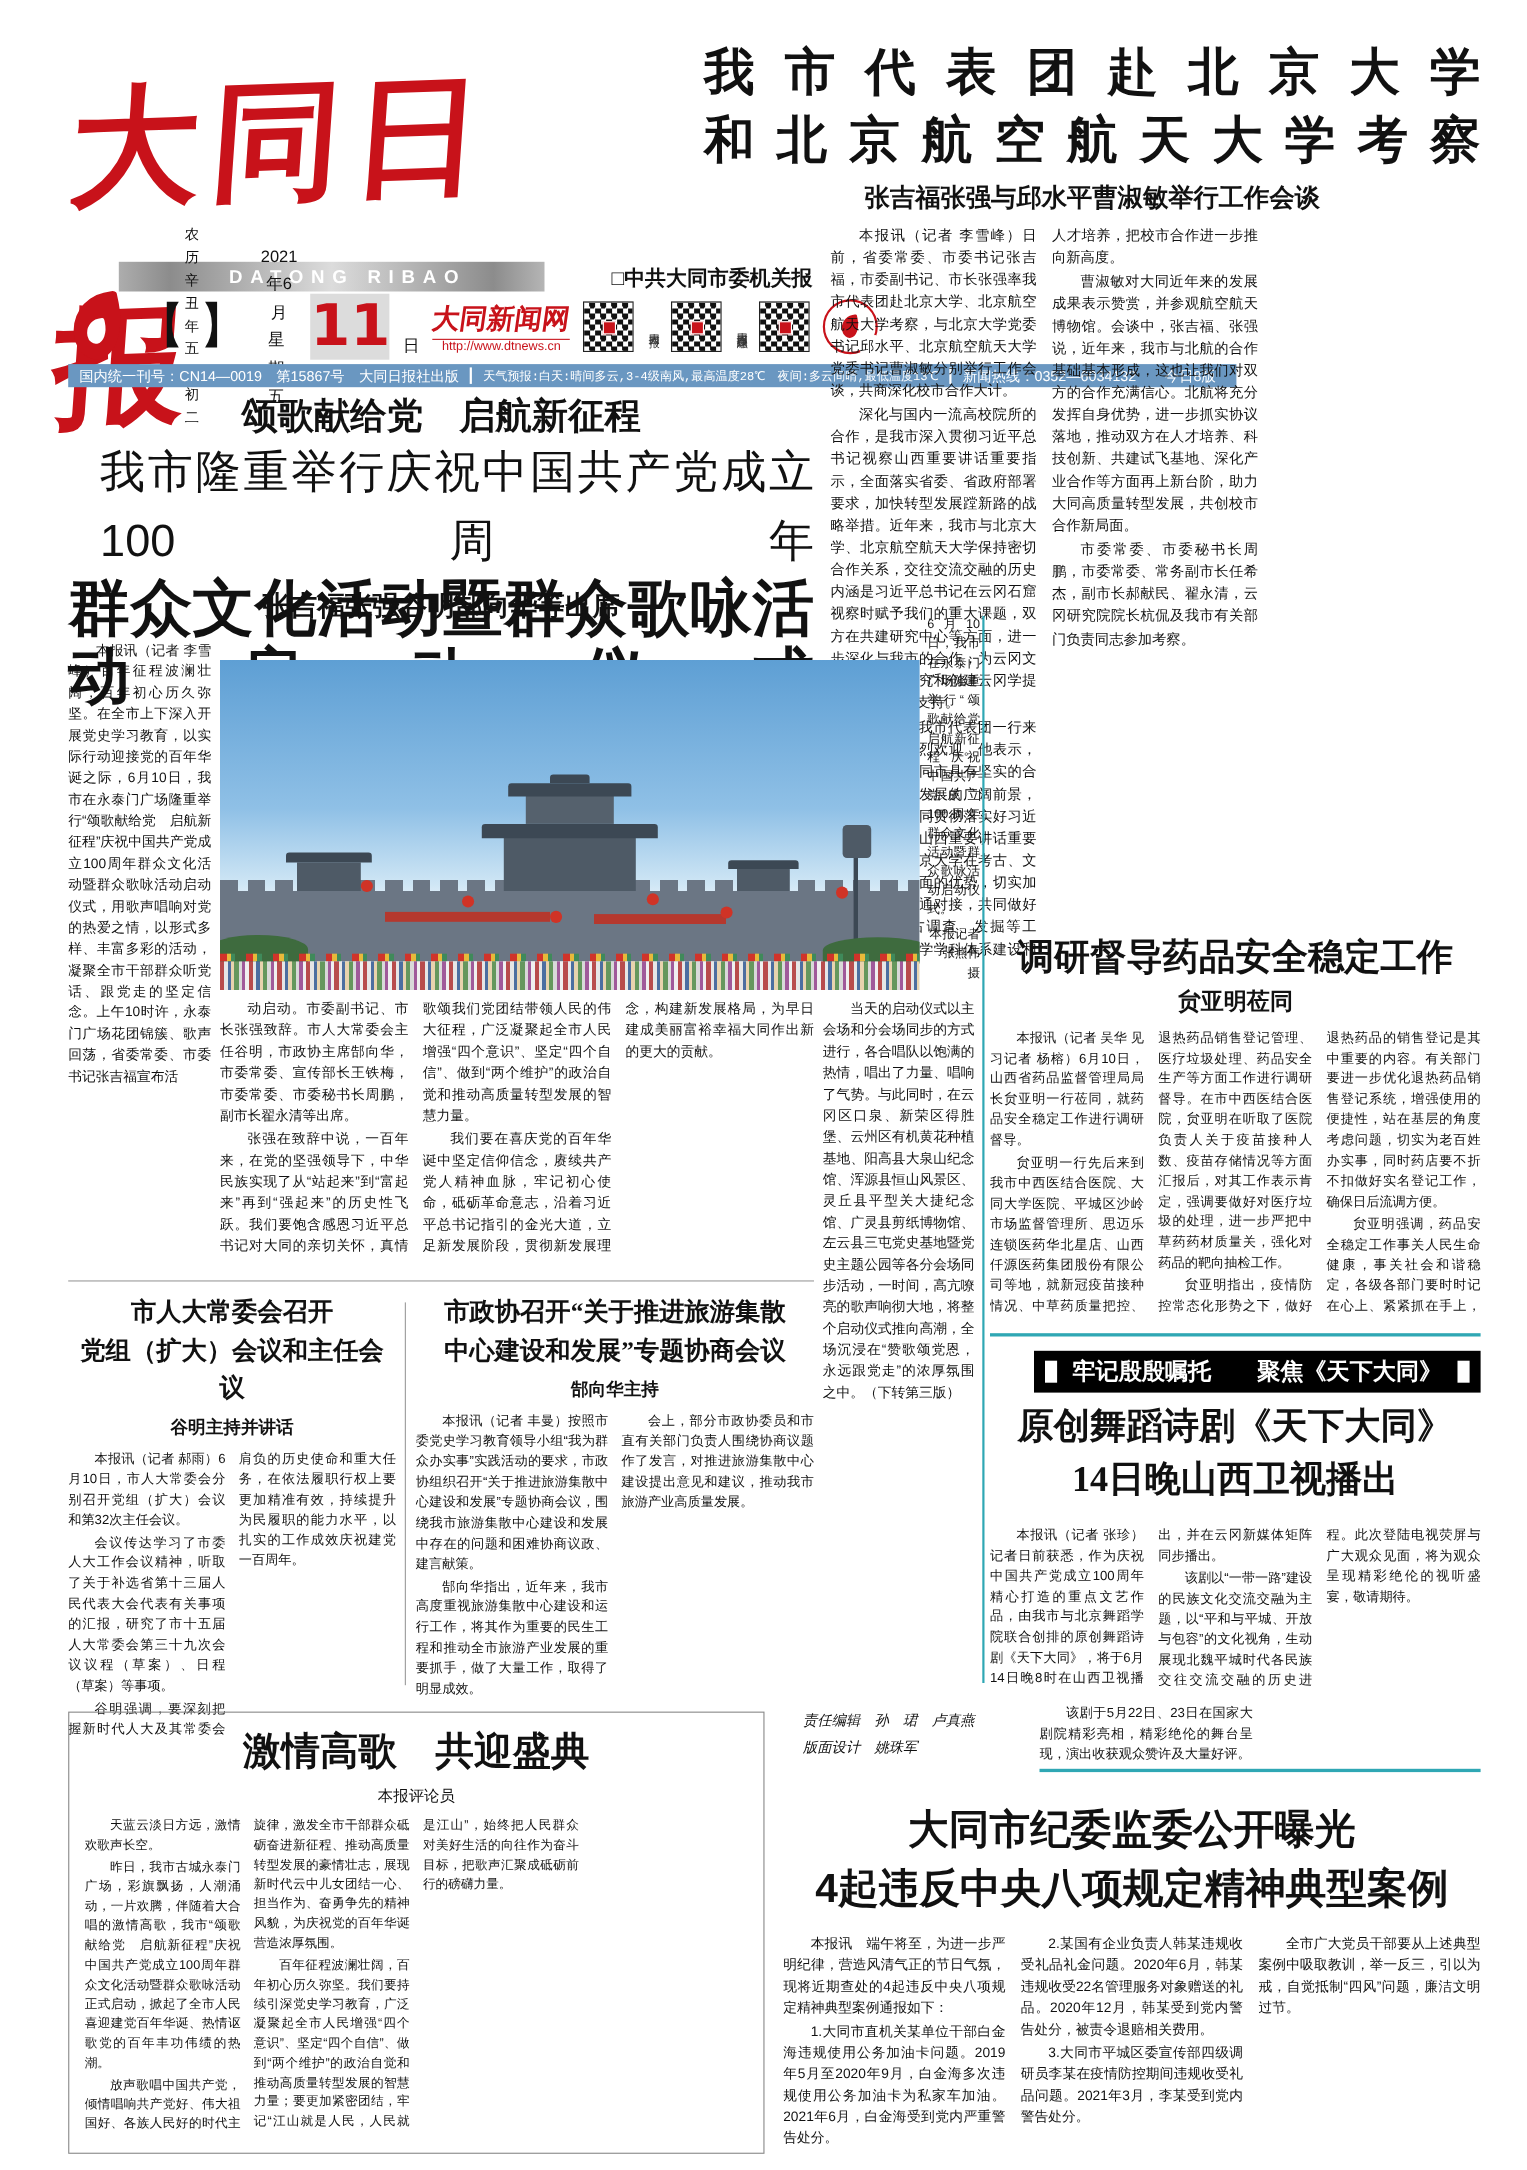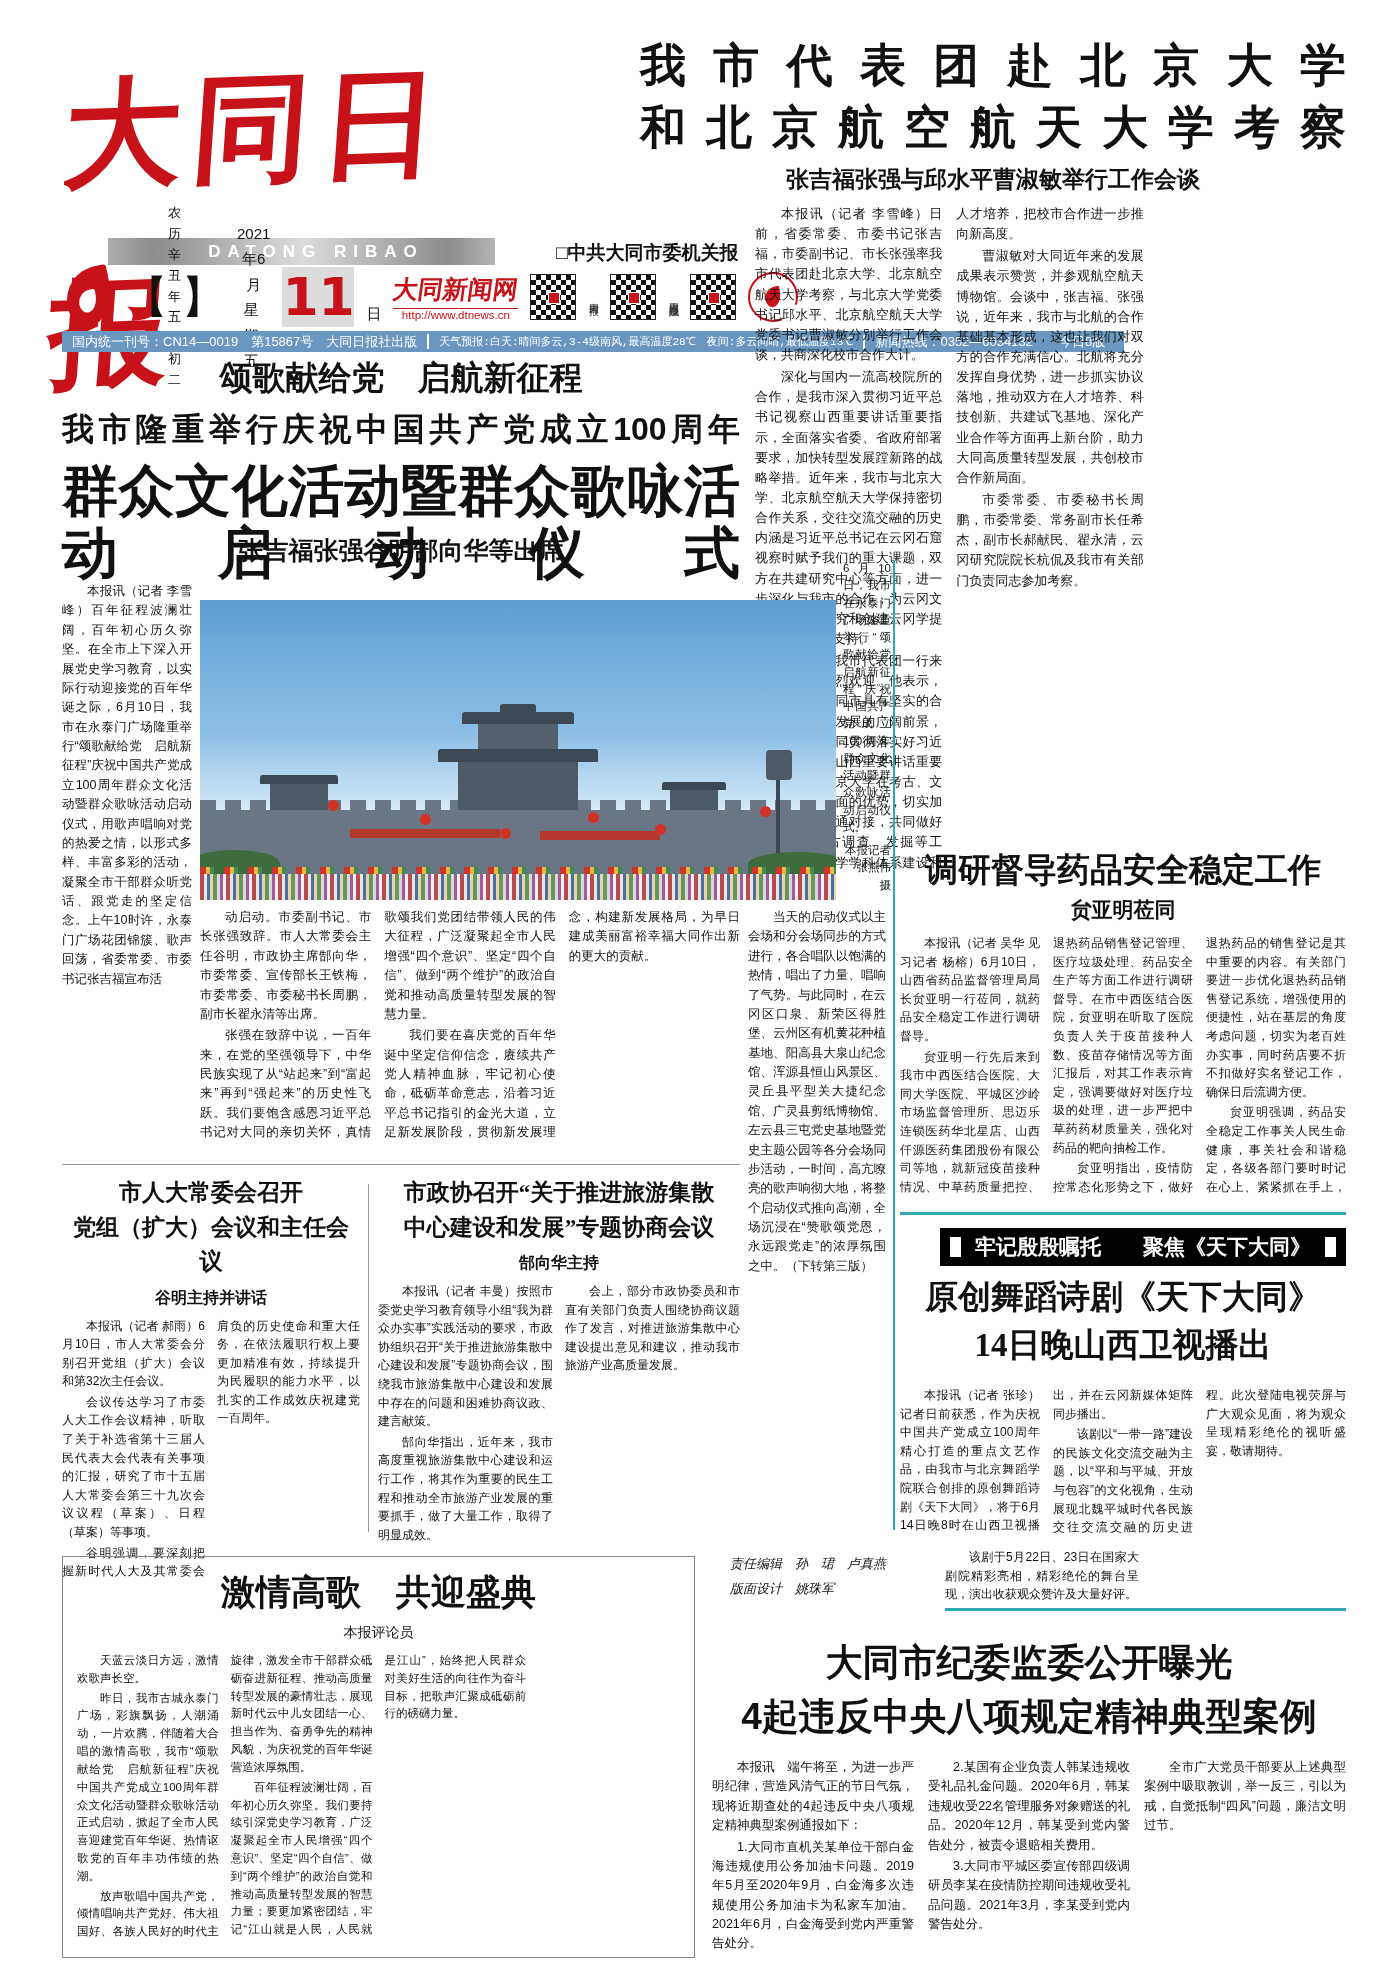--- a/index.html
+++ b/index.html
@@ -98,21 +98,21 @@
   <div class="abs bodytext colbox" style="left:755px;top:204px;width:590px;height:700px;columns:3;column-gap:14px;font-size:13px;">
     <p>本报讯（记者 李雪峰）日前，省委常委、市委书记张吉福，市委副书记、市长张强率我市代表团赴北京大学、北京航空航天大学考察，与北京大学党委书记邱水平、北京航空航天大学党委书记曹淑敏分别举行工作会谈，共商深化校市合作大计。</p>
     <p>深化与国内一流高校院所的合作，是我市深入贯彻习近平总书记视察山西重要讲话重要指示，全面落实省委、省政府部署要求，加快转型发展蹚新路的战略举措。近年来，我市与北京大学、北京航空航天大学保持密切合作关系，交往交流交融的历史内涵是习近平总书记在云冈石窟视察时赋予我们的重大课题，双方在共建研究中心等方面，进一步深化与我市的合作，为云冈文化遗产保护研究和创建云冈学提供有力指导与支持。</p>
     <p>邱水平对我市代表团一行来校考察表示热烈欢迎。他表示，北京大学与大同市具有坚实的合作基础和携手发展的广阔前景，愿意与大同共同贯彻落实好习近平总书记视察山西重要讲话重要指示，发挥北京大学在考古、文博、科研等方面的优势，切实加强与大同的沟通对接，共同做好云冈石窟考古调查、发掘等工作，助力云冈学学科体系建设和人才培养，把校市合作进一步推向新高度。</p>
     <p>曹淑敏对大同近年来的发展成果表示赞赏，并参观航空航天博物馆。会谈中，张吉福、张强说，近年来，我市与北航的合作基础基本形成，这也让我们对双方的合作充满信心。北航将充分发挥自身优势，进一步抓实协议落地，推动双方在人才培养、科技创新、共建试飞基地、深化产业合作等方面再上新台阶，助力大同高质量转型发展，共创校市合作新局面。</p>
     <p>市委常委、市委秘书长周鹏，市委常委、常务副市长任希杰，副市长郝献民、翟永清，云冈研究院院长杭侃及我市有关部门负责同志参加考察。</p>
   </div>
 
   <div class="abs serif ctr" style="left:62px;top:356px;width:678px;font-size:33px;font-weight:bold;">颂歌献给党　启航新征程</div>
   <div class="abs sans" style="left:62px;top:398px;width:678px;">
-    <span class="jline" style="font-size:32px;font-weight:700;line-height:62px;">我市隆重举行庆祝中国共产党成立100周年</span>
+    <span class="jline" style="font-size:41px;font-weight:400;line-height:62px;margin-left:29px;">我市隆重举行庆祝中国共产党成立100周年</span>
     <span class="jline" style="font-size:56px;font-weight:900;line-height:62px;">群众文化活动暨群众歌咏活动启动仪式</span>
   </div>
   <div class="abs serif ctr" style="left:62px;top:534px;width:678px;font-size:25px;font-weight:bold;">张吉福张强谷明郜向华等出席</div>
 
   <div class="abs bodytext colbox" style="left:62px;top:582px;width:130px;height:580px;font-size:12.5px;">
     <p>本报讯（记者 李雪峰）百年征程波澜壮阔，百年初心历久弥坚。在全市上下深入开展党史学习教育，以实际行动迎接党的百年华诞之际，6月10日，我市在永泰门广场隆重举行“颂歌献给党　启航新征程”庆祝中国共产党成立100周年群众文化活动暨群众歌咏活动启动仪式，用歌声唱响对党的热爱之情，以形式多样、丰富多彩的活动，凝聚全市干部群众听党话、跟党走的坚定信念。上午10时许，永泰门广场花团锦簇、歌声回荡，省委常委、市委书记张吉福宣布活</p>
   </div>
 
   <div class="abs photo" style="left:200px;top:600px;width:636px;height:300px;">
     <div class="ph-wall"></div>

